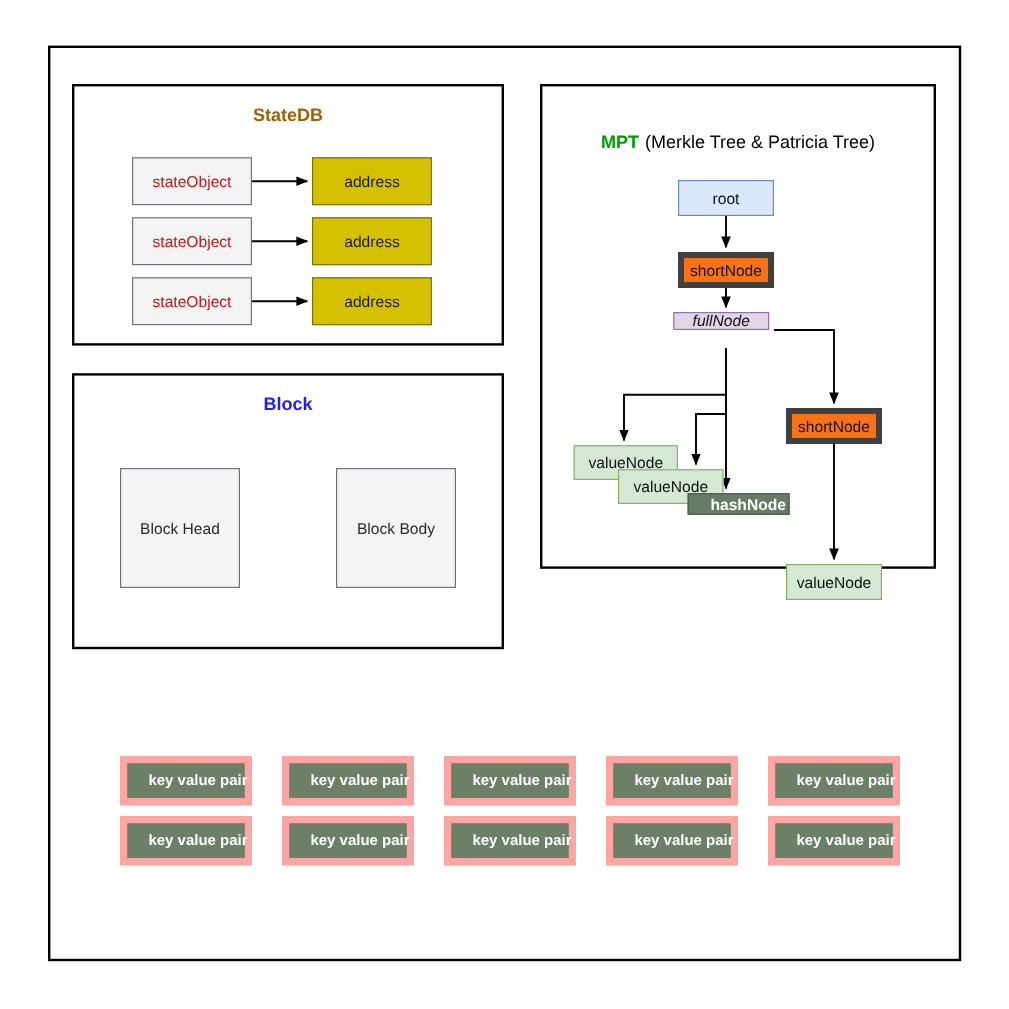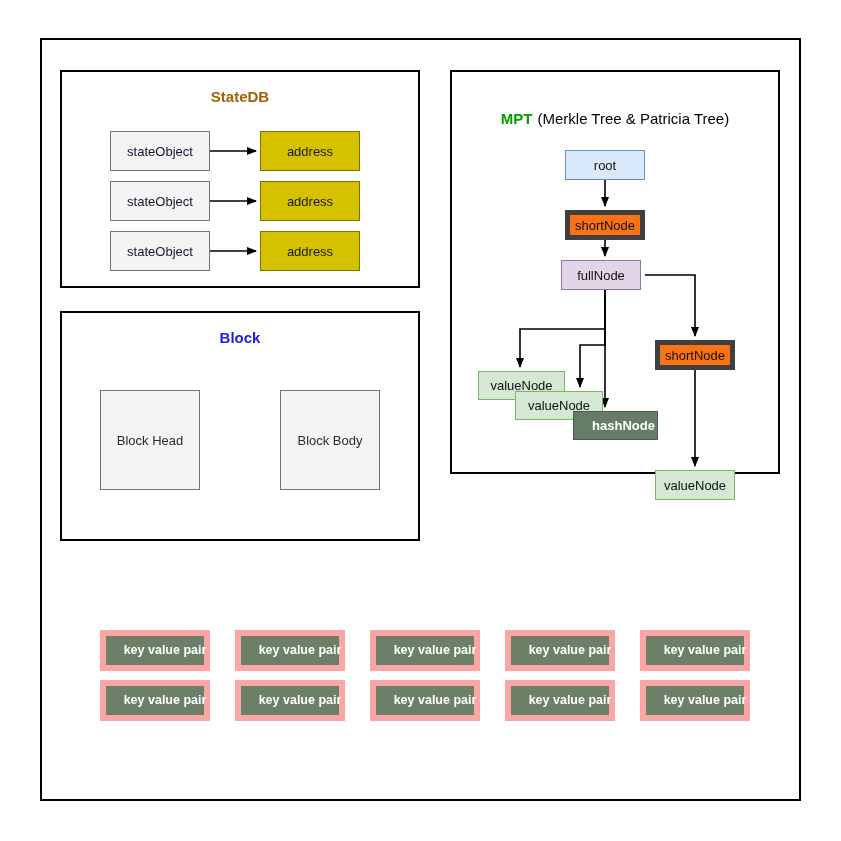--- a/index.html
+++ b/index.html
@@ -52,21 +52,21 @@
     align-items: center;
     justify-content: center;
     font-size: 13px;
     line-height: 15px;
     text-align: center;
     white-space: nowrap;
   }
   .n-state {
     background: #f4f4f4;
     border: 1px solid #72727a;
-    color: #0f172a;
+    color: #b91c1c;
   }
   .n-address {
     background: #d6c100;
     border: 1px solid #7d7400;
     color: #1a1a1a;
     font-weight: normal;
   }
   .n-blockpart {
     background: #f4f4f4;
     border: 1px solid #72727a;
@@ -146,27 +146,27 @@
   <div class="panel" style="left:450px; top:70px; width:330px; height:404px;">
     <div class="panel-title" style="top:38px;">
       <span class="title-mpt-main">MPT</span><span style="display:inline-block;width:5px;"></span><span class="title-mpt-sub">(Merkle Tree &amp; Patricia Tree)</span>
     </div>
   </div>
 
   <div class="node n-root" style="left:565px; top:150px; width:80px; height:30px;">root</div>
 
   <div class="node n-short" style="left:565px; top:210px; width:80px; height:30px;">shortNode</div>
 
-  <div class="node n-full" style="left:561px; top:260px; width:80px; height:30px;">fullNode</div>
+  <div class="node n-full" style="left:561px; top:260px; width:80px; height:15px;font-style:italic;">fullNode</div>
 
   <div class="node n-value" style="left:478px; top:371px; width:87px; height:29px; z-index:3;">valueNode</div>
 
   <div class="node n-value" style="left:515px; top:391px; width:88px; height:29px; z-index:4;">valueNode</div>
 
-  <div class="node n-hash" style="left:573px; top:411px; width:85px; height:29px; z-index:5;padding-left:16px;">hashNode</div>
+  <div class="node n-hash" style="left:573px; top:411px; width:85px; height:18px; z-index:5;padding-left:16px;">hashNode</div>
 
   <div class="node n-short" style="left:655px; top:340px; width:80px; height:30px;">shortNode</div>
 
   <div class="node n-value" style="left:655px; top:470px; width:80px; height:30px;">valueNode</div>
 
 
   <div class="node n-kv" style="left:100px; top:630px; width:110px; height:41px;">key value pair</div>
   <div class="node n-kv" style="left:235px; top:630px; width:110px; height:41px;">key value pair</div>
   <div class="node n-kv" style="left:370px; top:630px; width:110px; height:41px;">key value pair</div>
   <div class="node n-kv" style="left:505px; top:630px; width:110px; height:41px;">key value pair</div>

